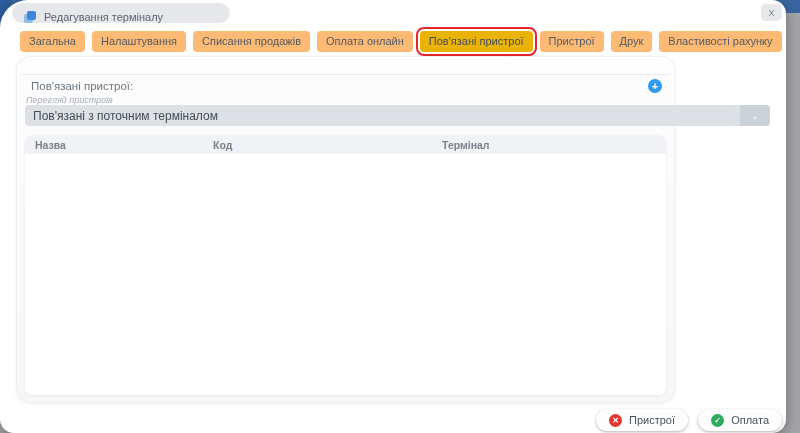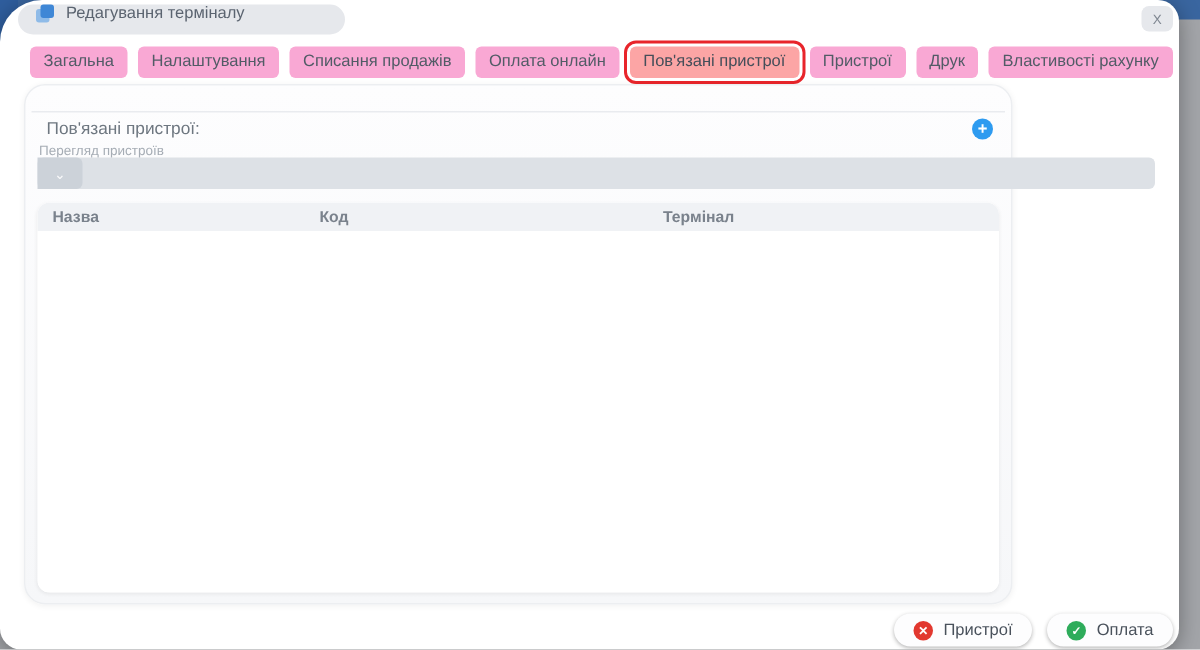--- a/index.html
+++ b/index.html
@@ -17,64 +17,64 @@
     position:absolute; left:0; top:0; width:786px; height:433px;
     background:#ffffff;
     border-radius:28px 14px 14px 14px;
     box-shadow:0 3px 14px rgba(0,0,0,.35);
   }
 
   
   .title-pill {
     position:absolute; left:12px; top:3px; width:218px; height:20px;
     background:#e6e8ec; border-radius:10px;
-    display:flex; align-items:flex-start; gap:8px; padding:0 12px;
+    display:flex; align-items:flex-end; gap:8px; padding:0 12px;
   }
   .copy-icon { position:relative; width:12px; height:12px; flex:0 0 auto; }
   .copy-icon .sq1 { position:absolute; left:0; top:3px; width:9px; height:9px; background:#8fbbe8; border-radius:2px; }
   .copy-icon .sq2 { position:absolute; left:3px; top:0; width:9px; height:9px; background:#3f87d6; border-radius:2px; }
   .title-text { font-size:11px; color:#5b6470; white-space:nowrap; }
 
   .close-btn {
     position:absolute; left:761px; top:4px; width:21px; height:17px;
     background:#e6e8ec; border-radius:5px;
     font-size:9px; color:#808892; display:flex; align-items:center; justify-content:center;
     cursor:default;
   }
 
   
   .tabbar { position:absolute; left:20px; top:31px; display:flex; gap:7px; }
   .tab {
     height:21px; line-height:21px; padding:0 9px;
-    background:#f9a8d4; border-radius:4px;
+    background:#fdba74; border-radius:4px;
     font-size:11px; color:#525b66; white-space:nowrap;
   }
   .tab.active {
-    background:#fca5a5; color:#454e59;
+    background:#eab308; color:#454e59;
     outline:2px solid #e8252b; outline-offset:2px;
   }
 
   
   .panel {
     position:absolute; left:16px; top:56px; width:659px; height:347px;
     background:linear-gradient(#fdfdfe, #f6f7f9);
     border:1px solid #eceef1; border-radius:14px;
     box-shadow:0 1px 4px rgba(0,0,0,.06);
   }
   .panel-divider { position:absolute; left:4px; right:4px; top:17px; border-top:1px solid #e9ebef; }
 
   .section-row { position:absolute; left:14px; right:12px; top:20px; height:18px; display:flex; align-items:center; justify-content:space-between; }
   .section-title { font-size:11.5px; color:#6e7780; }
   .add-btn {
     width:14px; height:14px; border-radius:50%;
     display:flex; align-items:center; justify-content:center;
     color:#fff; font-size:11px; line-height:14px; font-weight:bold;
   }
 
-  .filter-label { position:absolute; left:9px; top:38px; font-size:9px; color:#a6adb5; }
+  .filter-label { position:absolute; left:9px; top:38px; font-size:9px; color:#a6adb5;font-style:italic; }
   .select {
     position:absolute; left:8px; top:48px; width:745px; height:21px;
     background:#dde1e6; border-radius:4px;
     display:flex; align-items:center;
   }
   .select-value { font-size:12px; color:#444c56; padding-left:8px; flex:1; white-space:nowrap; overflow:hidden; }
   .select-chevron {
     width:30px; height:21px; background:#ccd2d9; border-radius:0 4px 4px 0;
     display:flex; align-items:center; justify-content:center;
     color:#fbfbfc; font-size:9px;
@@ -148,20 +148,21 @@
     <div class="section-row">
       <span class="section-title">Пов'язані пристрої:</span>
       <span class="add-btn" style="background: rgb(46, 155, 240);">
           <span>+</span>
         </span>
     </div>
 
     <div class="filter-label">Перегляд пристроїв</div>
 
     <div class="select">
+      <span class="select-value">Пов'язані з поточним терміналом</span>
       <span class="select-chevron">⌄</span>
     </div>
 
     <div class="table">
       <div class="thead">
         <span class="th-name">Назва</span>
         <span class="th-code">Код</span>
         <span class="th-terminal">Термінал</span>
       </div>
       <div class="tbody"></div>

